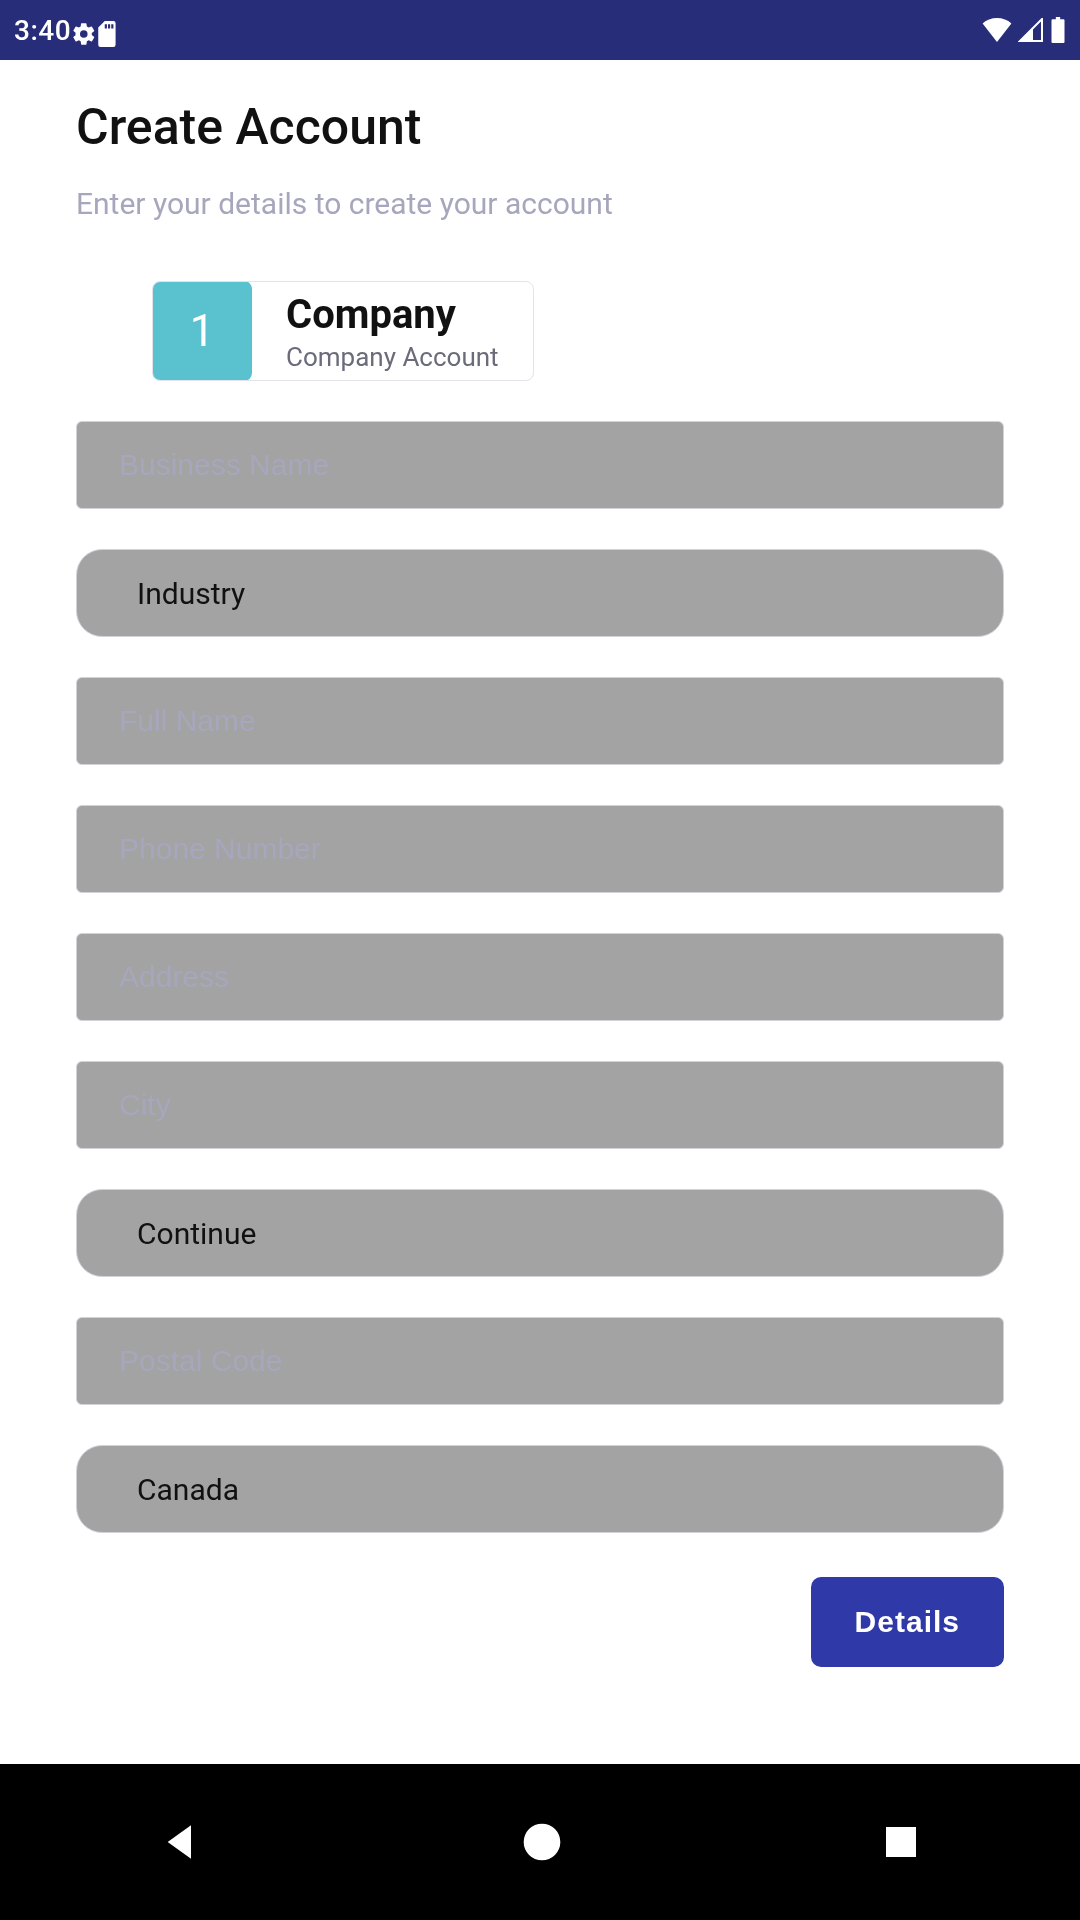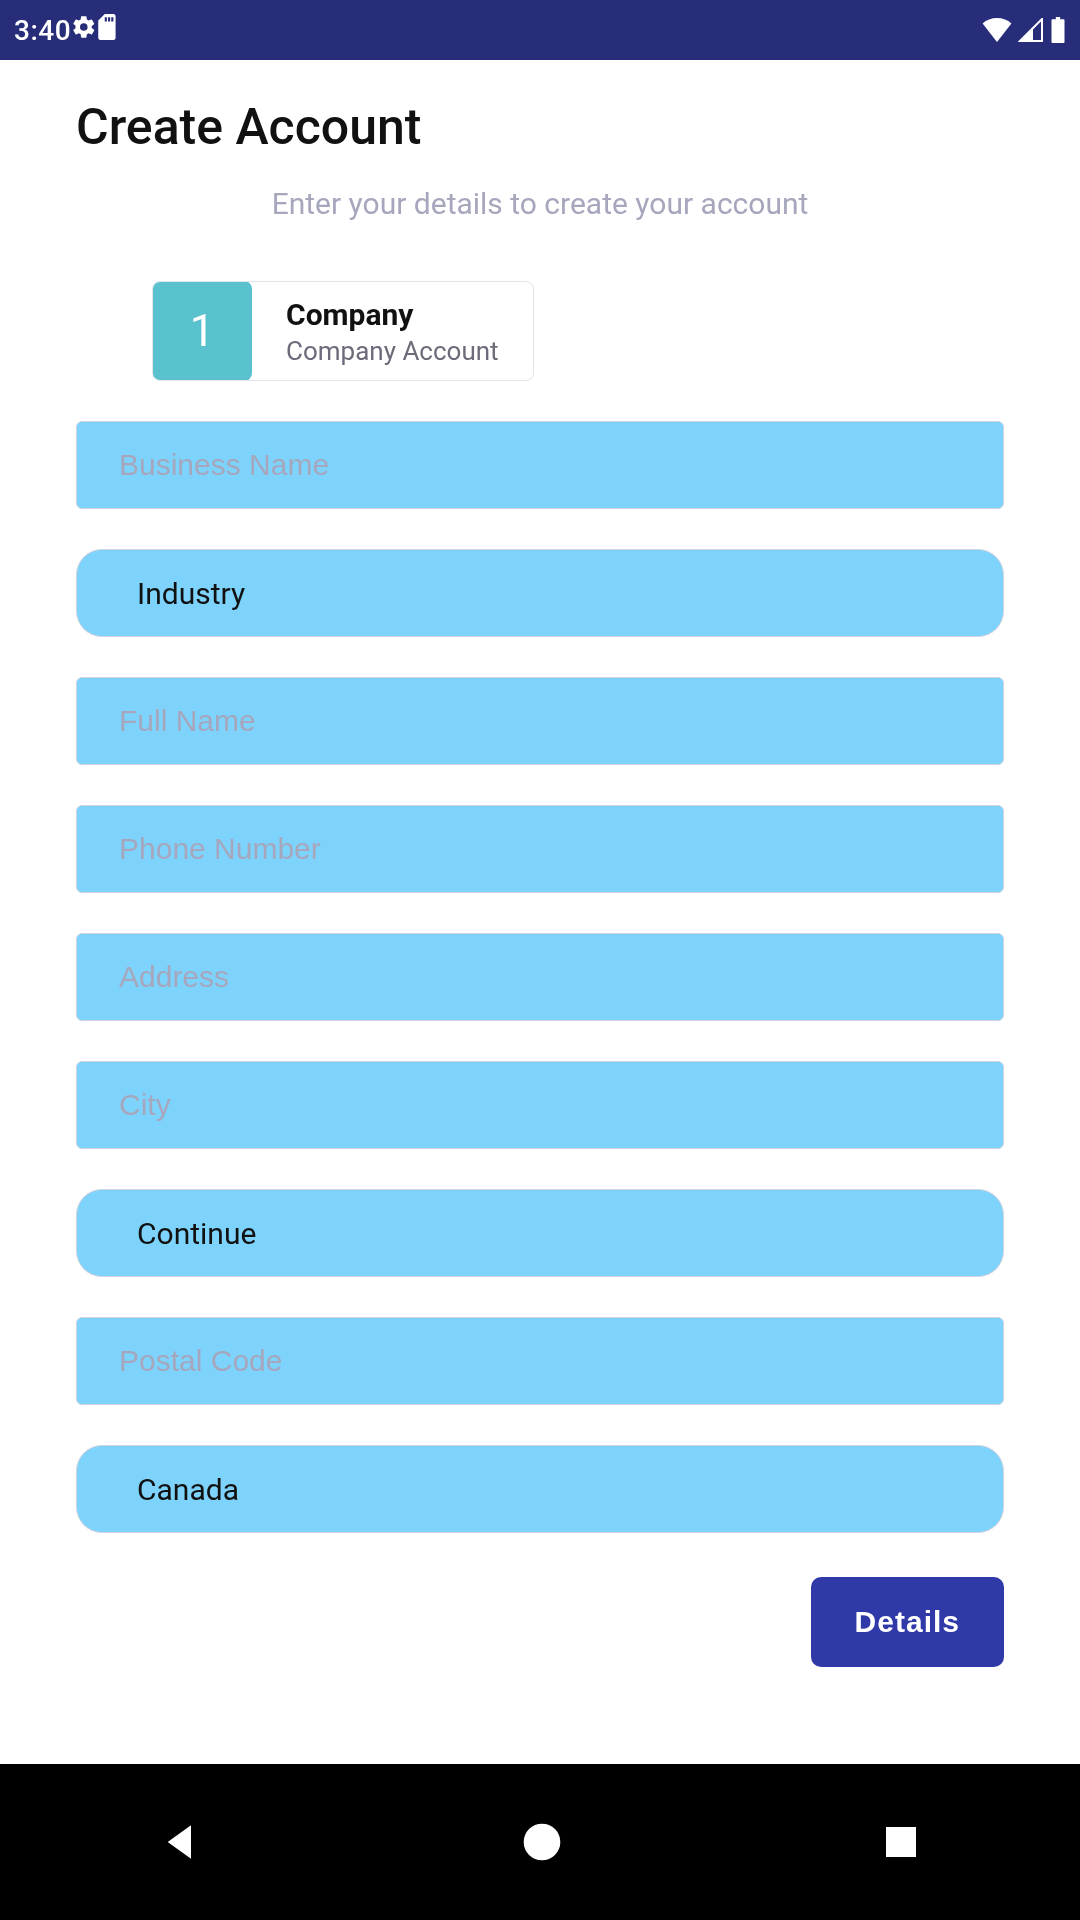--- a/index.html
+++ b/index.html
@@ -8,29 +8,29 @@
   
   .status-bar {
     height: 60px;
     background: #282d7a;
     color: #fff;
     display: flex;
     align-items: center;
     justify-content: space-between;
     padding: 0 14px;
   }
-  .status-left { display: flex; align-items: flex-start; }
+  .status-left { display: flex; align-items: flex-end; }
   .status-left .time { font-size: 28px; font-weight: 500; letter-spacing: 0.5px; }
   .status-right { display: flex; align-items: center; gap: 6px; }
   .status-bar svg { display: block; }
 
   
   .page { padding: 24px 76px 0 76px; }
   .title { font-size: 50px; font-weight: 500; color: #111; text-align: left; margin-top: 14px; }
-  .subtitle { font-size: 30px; color: #a6a6bd; text-align: center; margin-top: 30px; }
+  .subtitle { font-size: 30px; color: #a6a6bd; text-align: left; margin-top: 30px; }
 
   
   .step-wrap { display: flex; justify-content: flex-start; margin: 60px 0 40px 76px; }
   .step-card {
     display: flex;
     align-items: stretch;
     border: 1px solid #e3e3ec;
     border-radius: 8px;
     overflow: hidden;
     background: #fff;
@@ -43,32 +43,32 @@
     font-weight: 400;
     display: flex; align-items: center; justify-content: center;
     border-radius: 8px;
     margin: -1px 0 -1px -1px;
   }
   .step-text {
     display: flex; flex-direction: column; justify-content: center;
     padding: 0 34px;
     gap: 4px;
   }
-  .step-title { font-size: 30px; font-weight: 700; color: #111; }
+  .step-title { font-size: 40px; font-weight: 700; color: #111; }
   .step-sub { font-size: 26px; color: #6b6b7a; }
 
   
   .form { display: flex; flex-direction: column; gap: 40px; }
   .field, .select-field {
     width: 100%;
     height: 88px;
     border: 1px solid #d2d2de;
     border-radius: 6px;
     font-size: 30px;
-    background: #7dd3fc;
+    background: #a3a3a3;
   }
   .field {
     padding: 0 42px;
     color: #111;
   }
   .field::placeholder { color: #a6a6bd; }
   .select-field {
     display: flex;
     align-items: center;
     padding: 0 42px 0 60px;

